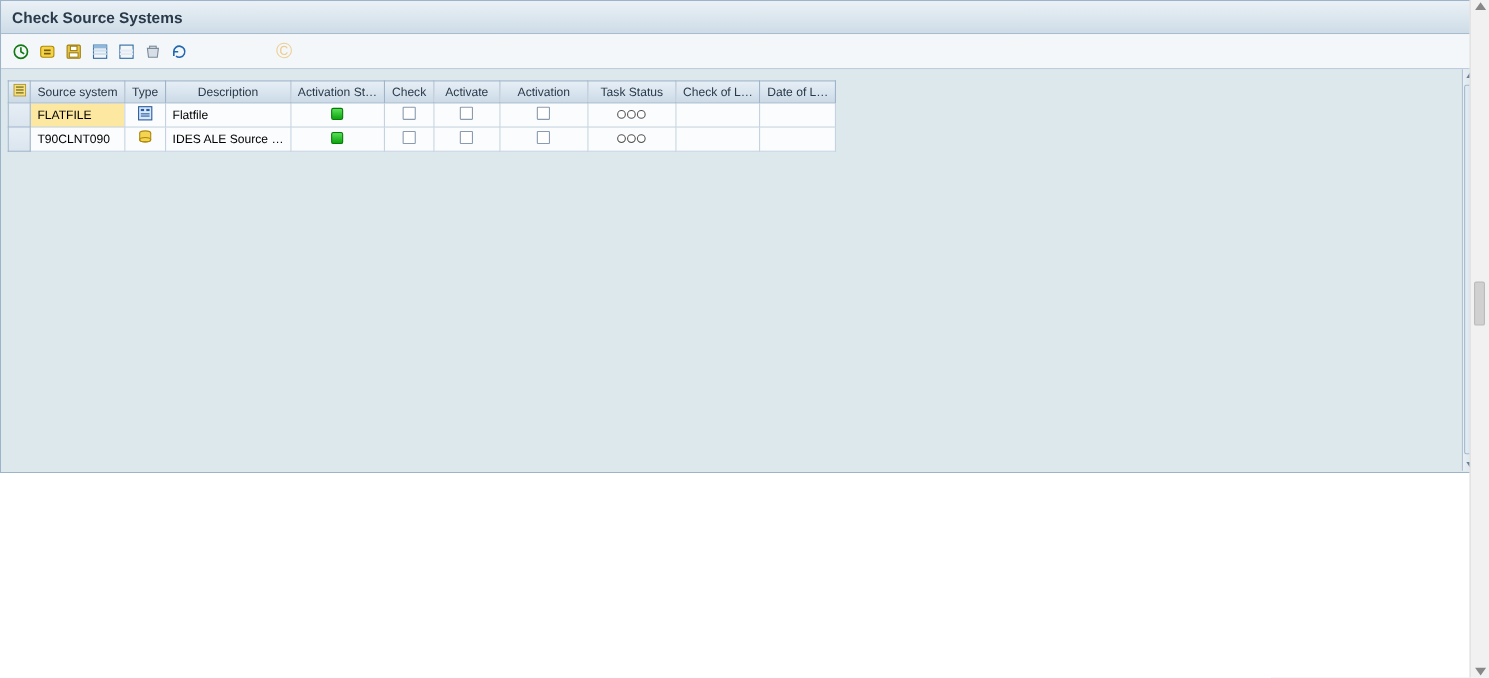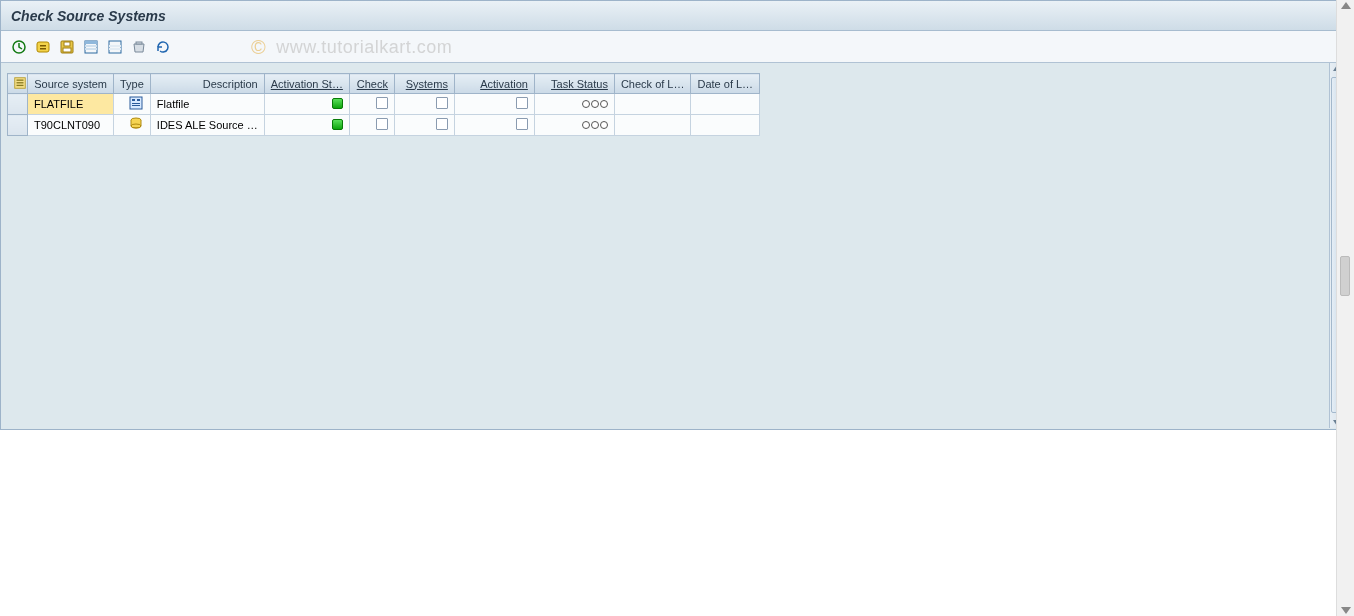--- a/index.html
+++ b/index.html
@@ -23,21 +23,20 @@
       background: linear-gradient(to bottom, #eaf1f6, #cedce7);
       border-bottom: 1px solid #a7bccf;
       padding: 6px 10px;
       height: 30px;
       display: flex;
       align-items: center;
     }
     .title-bar .title {
       font-size: 14px;
       font-weight: bold;
-      font-style: italic;
       color: #2a3a4a;
     }
     .toolbar {
       background: #f4f7fa;
       border-bottom: 1px solid #b0c2d4;
       height: 32px;
       display: flex;
       align-items: center;
       padding: 4px 8px;
       gap: 4px;
@@ -84,26 +83,26 @@
       border: 1px solid #9fb4c9;
       table-layout: fixed;
     }
     .grid th {
       background: linear-gradient(to bottom, #e6eef5, #cbdae7);
       border: 1px solid #9fb4c9;
       padding: 2px 6px;
       font-weight: normal;
       color: #2a3a4a;
       height: 20px;
-      text-align: right;
+      text-align: center;
       white-space: nowrap;
       overflow: hidden;
       text-overflow: ellipsis;
     }
-    .grid th.center, .grid td.center { text-align: right; text-decoration: underline; }
+    .grid th.center, .grid td.center { text-align: center; }
     .grid td {
       border: 1px solid #c5d3e0;
       padding: 1px 6px;
       height: 18px;
       white-space: nowrap;
       overflow: hidden;
       text-overflow: ellipsis;
       background: #fafcfd;
     }
     .grid tr.sel td.source-cell { background: #fde8a1; }
@@ -247,21 +246,20 @@
     </div>
     <div class="tb-btn">
       <svg class="type-icon" viewBox="0 0 16 16">
         <path d="M3 8 a5 5 0 1 1 2 4" fill="none" stroke="#2066b0" stroke-width="1.5"></path>
         <path d="M3 12 l0 -4 l4 0" fill="none" stroke="#2066b0" stroke-width="1.5"></path>
       </svg>
     </div>
 
     <div class="watermark">
       <span class="copy">©</span>
-      <span>www.tutorialkart.com</span>
     </div>
   </div>
 
   <div class="content-area">
     <table class="grid">
       <colgroup>
         <col class="col-selector">
           <col class="col-source">
           <col class="col-type">
           <col class="col-desc">
@@ -281,21 +279,21 @@
               <rect x="4" y="4" width="8" height="1.5" fill="#8a7a20"></rect>
               <rect x="4" y="7" width="8" height="1.5" fill="#8a7a20"></rect>
               <rect x="4" y="10" width="8" height="1.5" fill="#8a7a20"></rect>
             </svg>
           </th>
           <th>Source system</th>
           <th>Type</th>
           <th>Description</th>
           <th class="center">Activation St…</th>
           <th class="center">Check</th>
-          <th class="center">Systems</th>
+          <th class="center">Activate</th>
           <th class="center">Activation</th>
           <th class="center">Task Status</th>
           <th>Check of L…</th>
           <th>Date of L…</th>
         </tr>
       </thead>
       <tbody id="grid-body">
           <tr class="sel">
             <td class="rowhdr"></td>
             <td class="source-cell">FLATFILE</td>

